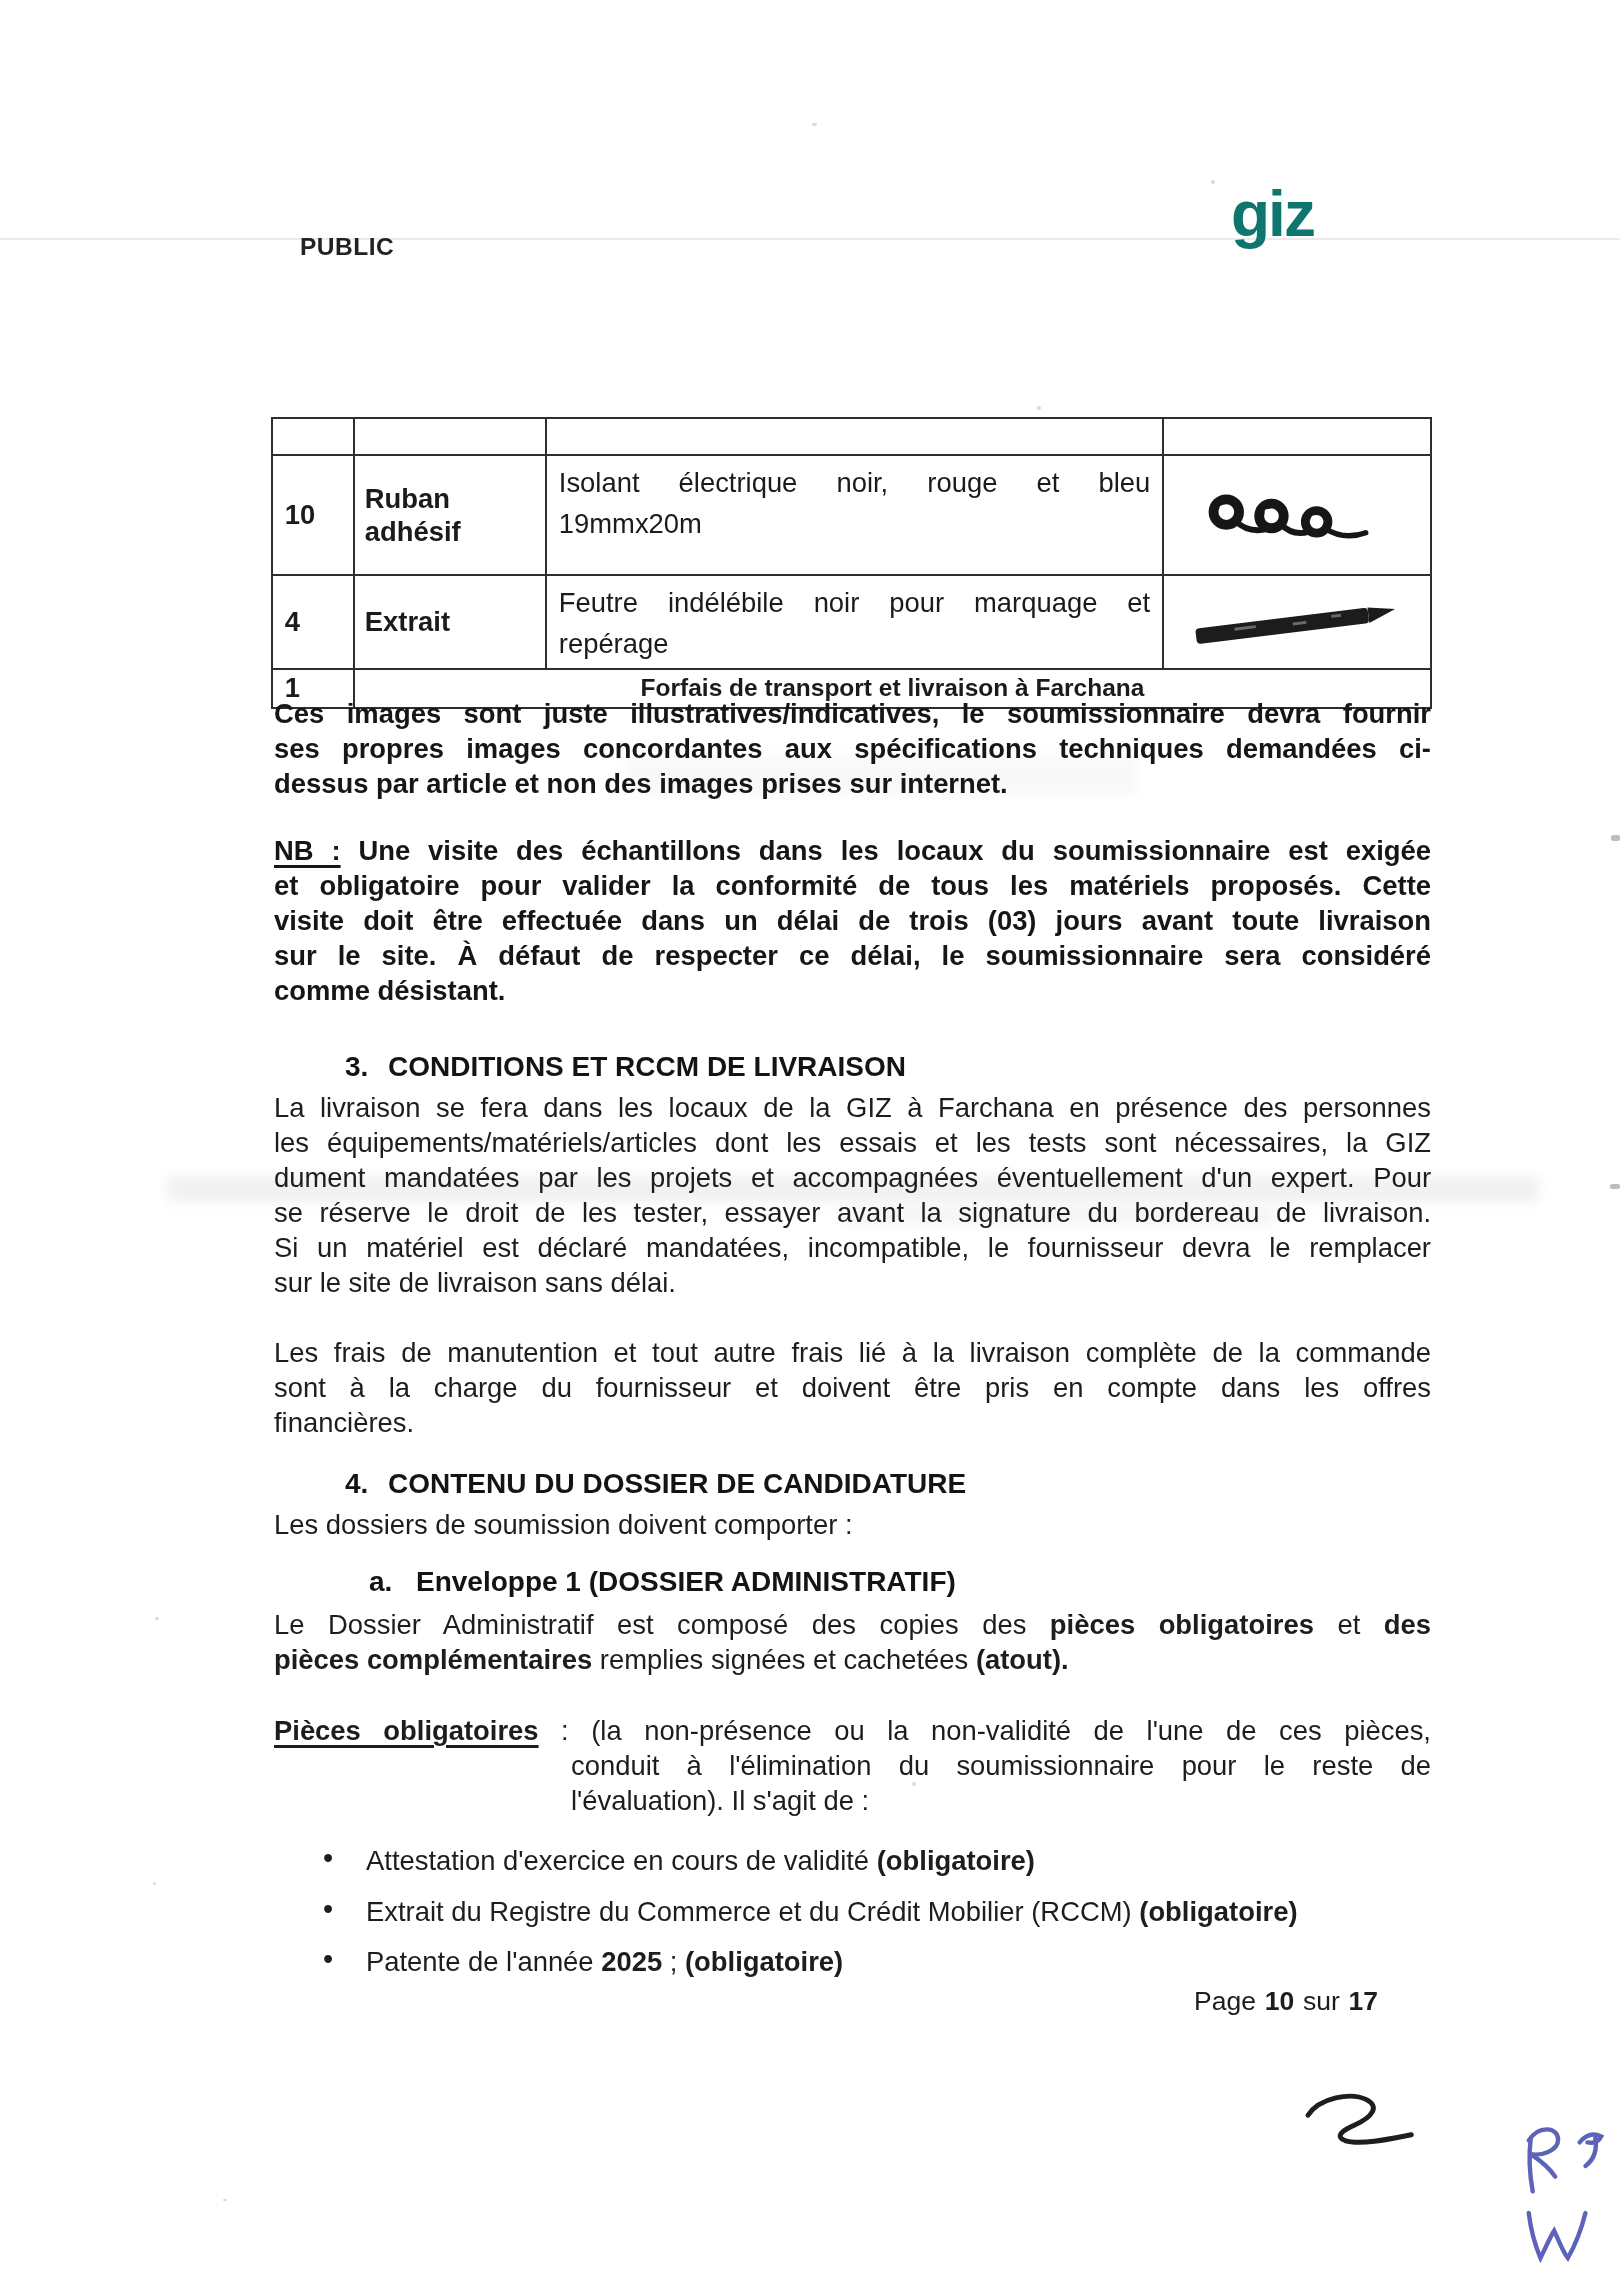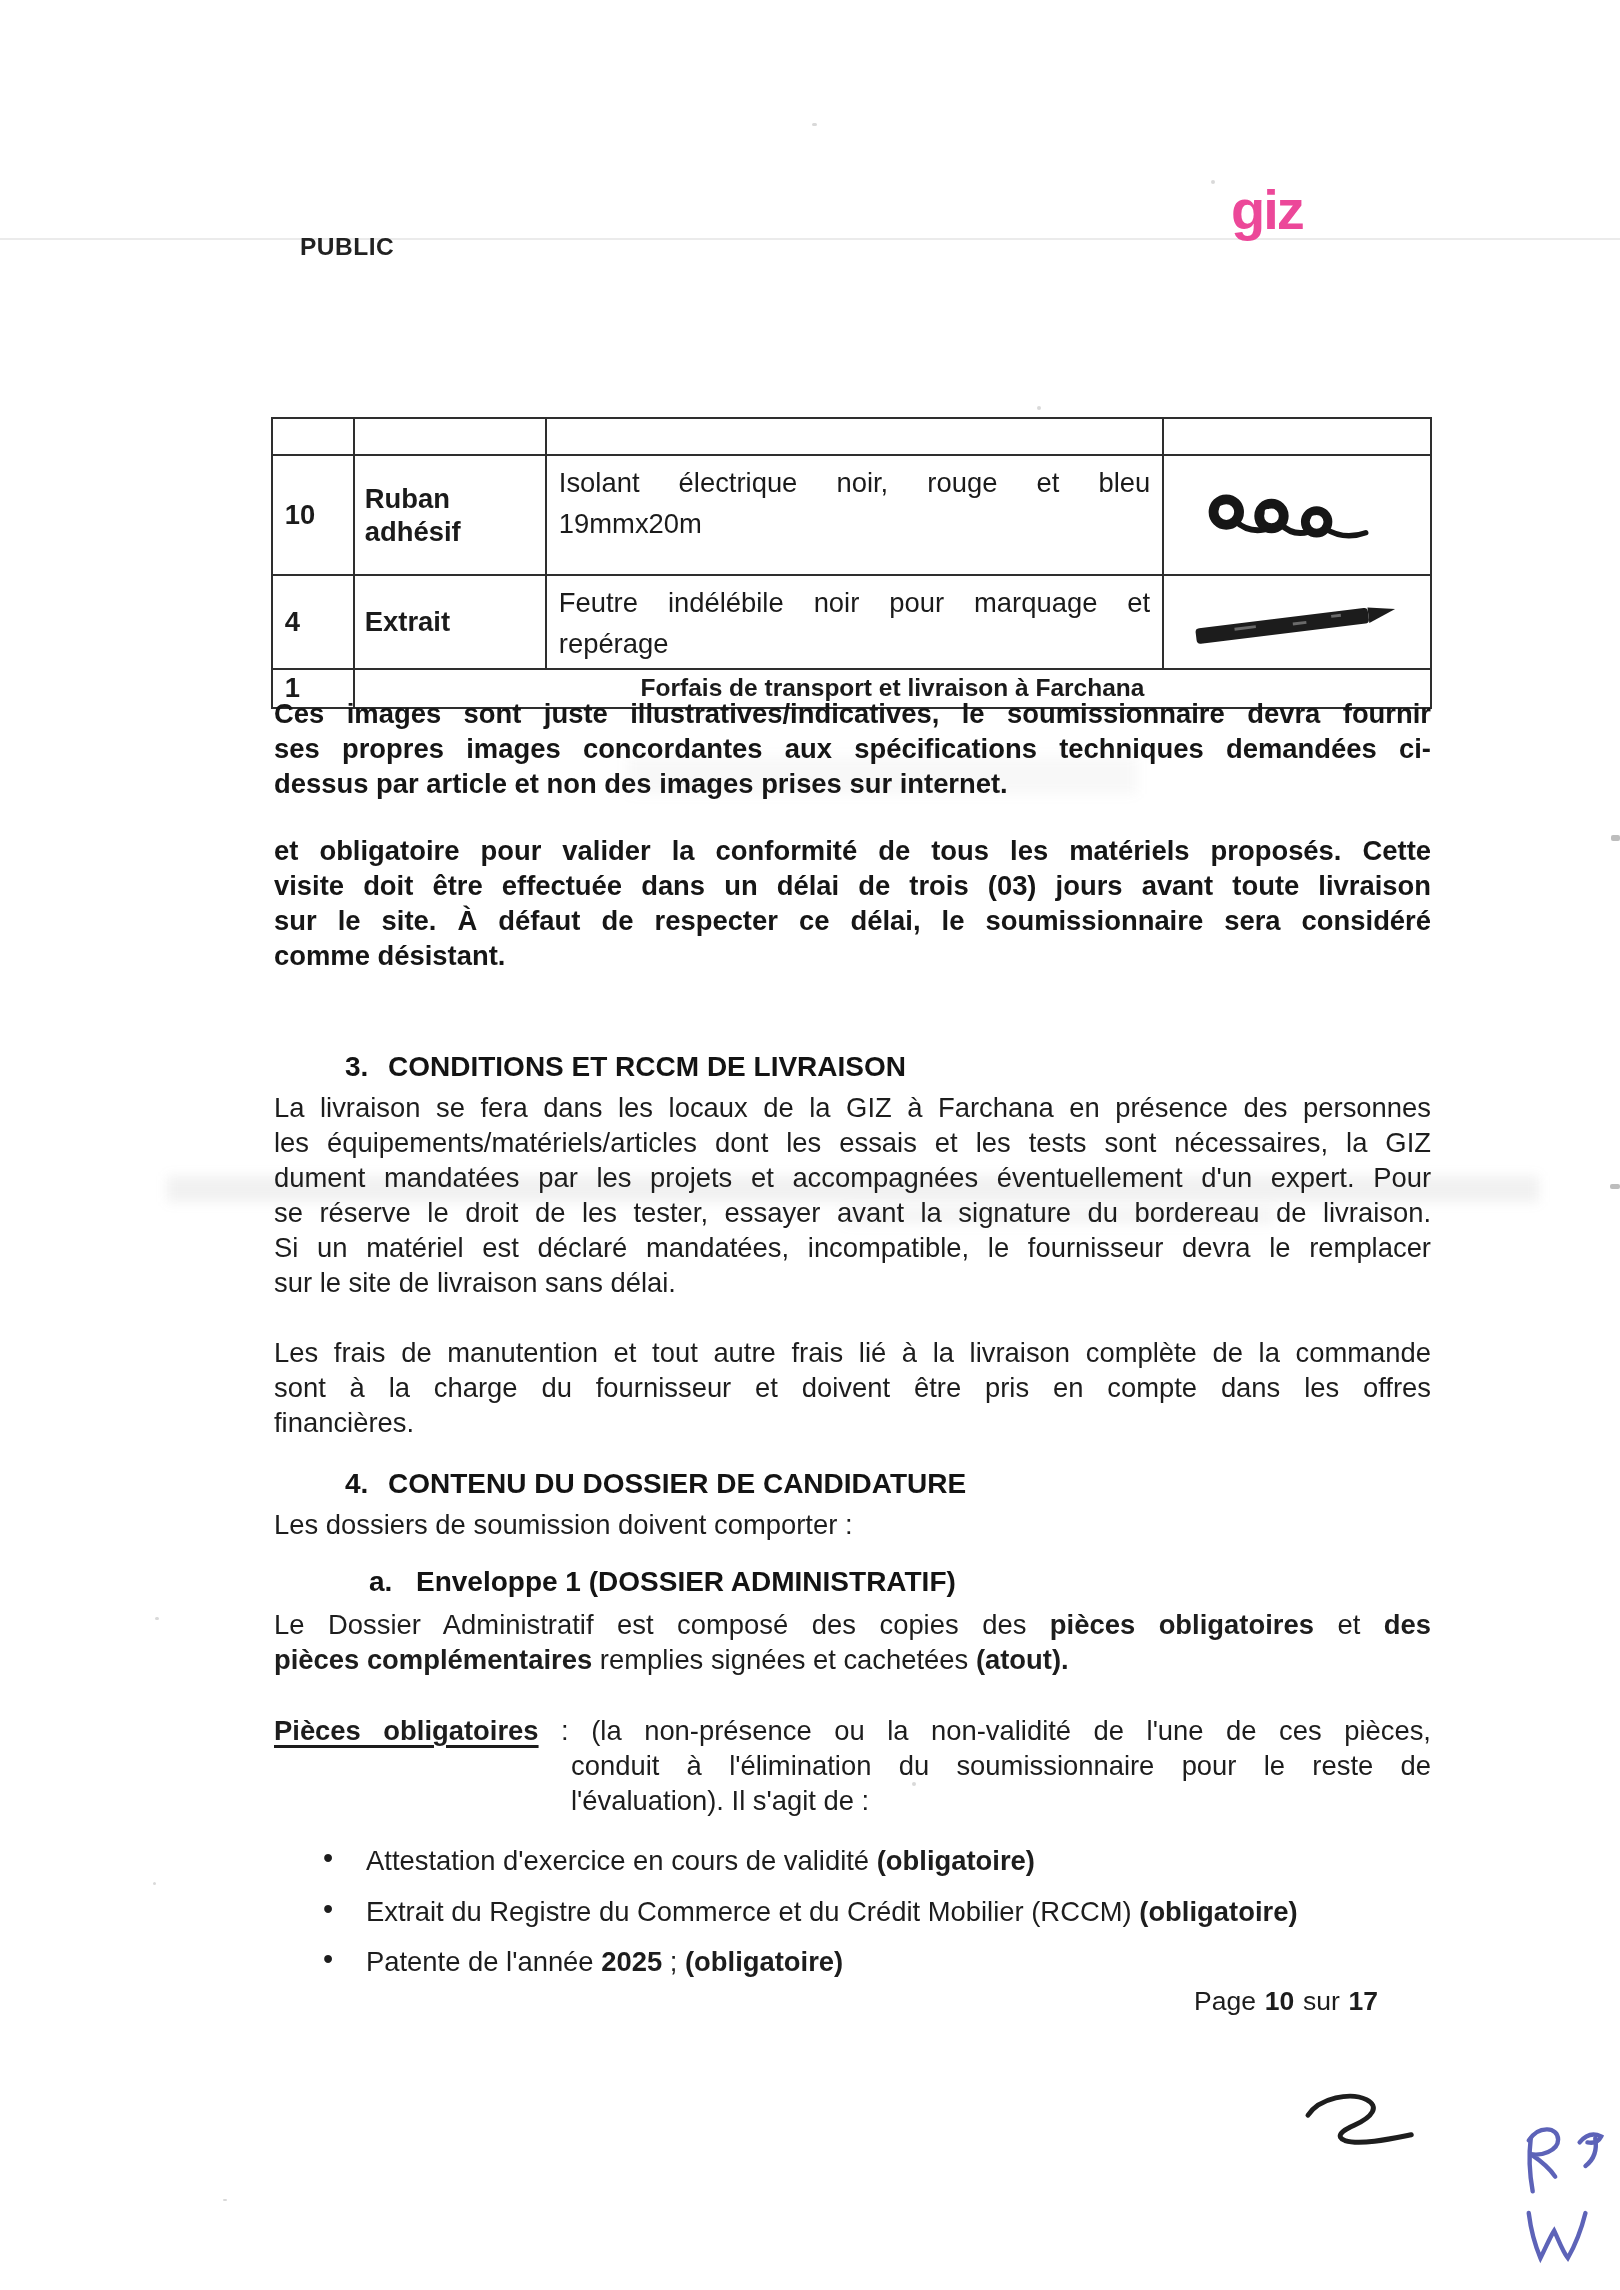--- a/index.html
+++ b/index.html
@@ -7,21 +7,21 @@
     position:relative;width:1620px;height:2291px;background:#ffffff;
     font-family:"Liberation Sans",sans-serif;color:#1d1d1d;overflow:hidden;
   }
   .abs{position:absolute;}
   
   .scanline{position:absolute;left:0;top:238px;width:1620px;height:2px;background:#ebebeb;}
   .speck{position:absolute;background:#c4c4c4;opacity:.65;border-radius:2px;}
   .band{position:absolute;filter:blur(5.9px);}
   
   .classification{position:absolute;left:300px;top:233px;font-size:24.5px;font-weight:700;letter-spacing:0.5px;color:#222;}
-  .gizlogo{position:absolute;left:1231px;top:182px;font-size:56px;line-height:1;font-weight:700;color:#ec4899;letter-spacing:-2px;}
+  .gizlogo{position:absolute;left:1231px;top:182px;font-size:64px;line-height:1;font-weight:700;color:#0f766e;letter-spacing:-2px;}
   
   table.items{position:absolute;left:271px;top:417px;width:1160px;border-collapse:collapse;table-layout:fixed;}
   table.items td{border:2px solid #2e2e2e;overflow:hidden;}
   table.items{border:2.9px solid #2e2e2e;}
   tr.hdr td{border-bottom:2.9px solid #2e2e2e;height:33px;}
   td.qty{font-weight:700;font-size:27.4px;padding-left:11.8px;vertical-align:middle;color:#1b1b1b;}
   td.name{font-weight:700;font-size:27.4px;line-height:33px;padding-left:9.8px;vertical-align:middle;color:#1b1b1b;}
   td.desc{font-size:27.4px;line-height:41px;padding:5.9px 11.8px 3.9px 11.8px;vertical-align:top;color:#1b1b1b;}
   td.desc .j{text-align:justify;text-align-last:justify;}
   td.imgcell{vertical-align:middle;text-align:center;}
@@ -130,20 +130,23 @@
   </tbody>
     </table>
 
   <div class="para boldp" style="top:696px;">
     <div class="ln">Ces images sont juste illustratives/indicatives, le soumissionnaire devra fournir</div>
     <div class="ln">ses propres images concordantes aux spécifications techniques demandées ci-</div>
     <div class="ln short">dessus par article et non des images prises sur internet.</div>
   </div>
 
   <div class="para boldp" style="top:833px;">
+    <div class="ln">
+      <span class="u">NB :</span><span> Une visite des échantillons dans les locaux du soumissionnaire est exigée</span>
+    </div>
     <div class="ln">et obligatoire pour valider la conformité de tous les matériels proposés. Cette</div>
     <div class="ln">visite doit être effectuée dans un délai de trois (03) jours avant toute livraison</div>
     <div class="ln">sur le site. À défaut de respecter ce délai, le soumissionnaire sera considéré</div>
     <div class="ln short">comme désistant.</div>
   </div>
 
   <div class="h" style="left:345px;top:1051px;">
     <span class="num">3.</span><span>CONDITIONS ET RCCM DE LIVRAISON</span>
   </div>
 

